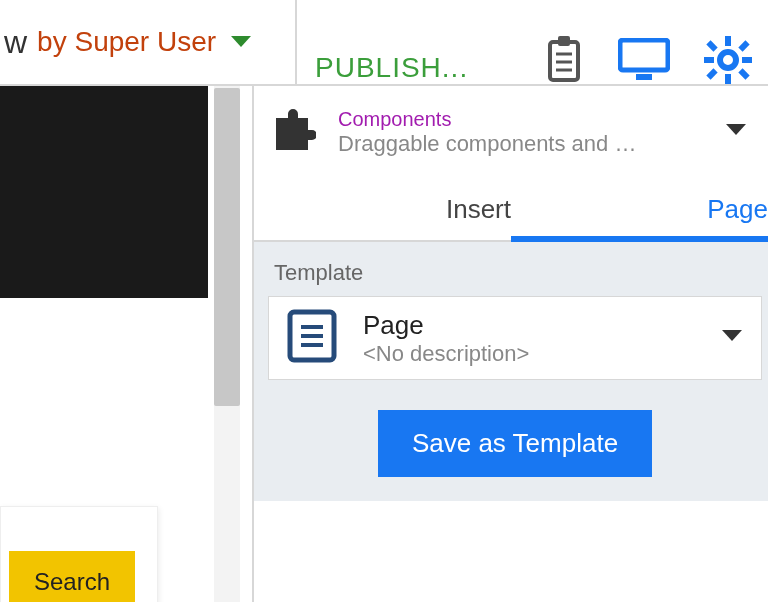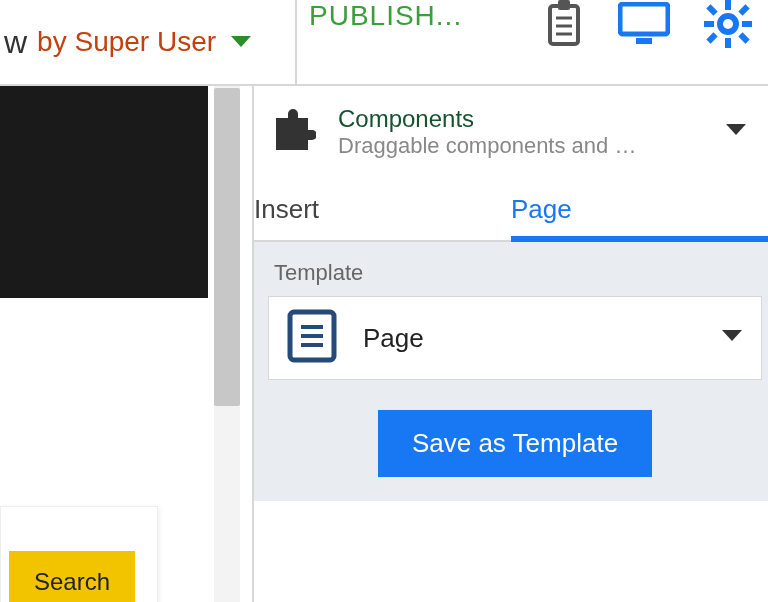--- a/index.html
+++ b/index.html
@@ -40,22 +40,22 @@
     margin-left: 10px;
   }
   .dd-caret {
     margin-left: 14px;
   }
   .dd-caret svg { display:block; }
 
   .topbar-right {
     flex: 1;
     display: flex;
-    align-items: flex-start;
-    padding-left: 12px;
+    align-items: flex-end;
+    padding-left: 18px;
   }
   .publish {
     font-size: 28px;
     letter-spacing: 1px;
     color: #3b9e3b;
     font-weight: 500;
   }
   .topbar-icons {
     margin-left: auto;
     display: flex;
@@ -135,22 +135,22 @@
     border-left: 2px solid #d7d7d7;
   }
   .comp-header {
     height: 92px;
     display: flex;
     align-items: center;
     padding: 0 20px 0 14px;
   }
   .puzzle-ico { margin-right: 22px; }
   .comp-title {
-    font-size: 24px;
-    color: #14532d;
+    font-size: 20px;
+    color: #a21caf;
     font-weight: 500;
   }
   .comp-sub {
     font-size: 22px;
     color: #888;
     white-space: nowrap;
     overflow: hidden;
     text-overflow: ellipsis;
     max-width: 300px;
   }
@@ -158,21 +158,21 @@
 
   .tabs {
     height: 64px;
     display: flex;
     border-bottom: 2px solid #d7d7d7;
   }
   .tab {
     flex: 1;
     display: flex;
     align-items: center;
-    justify-content: flex-start;
+    justify-content: flex-end;
     font-size: 26px;
     color: #444;
     cursor: pointer;
     position: relative;
   }
   .tab.active {
     color: #1877f2;
   }
   .tab.active::after {
     content: "";
@@ -321,20 +321,21 @@
       <span class="tpl-ico">
         <svg width="50" height="54" viewBox="0 0 50 54">
           <rect x="3" y="3" width="44" height="48" rx="4" fill="none" stroke="#264b7a" stroke-width="5"></rect>
           <line x1="14" y1="18" x2="36" y2="18" stroke="#264b7a" stroke-width="4"></line>
           <line x1="14" y1="27" x2="36" y2="27" stroke="#264b7a" stroke-width="4"></line>
           <line x1="14" y1="36" x2="36" y2="36" stroke="#264b7a" stroke-width="4"></line>
         </svg>
       </span>
       <div>
         <div class="tpl-name">Page</div>
+        <div class="tpl-desc">&lt;No description&gt;</div>
       </div>
       <span class="tpl-caret">
         <svg width="22" height="14" viewBox="0 0 22 14">
             <path d="M1 1 L11 12 L21 1 Z" fill="#333"></path>
           </svg>
       </span>
     </div>
 
     <button class="save-btn">
       <span>Save as Template</span>

